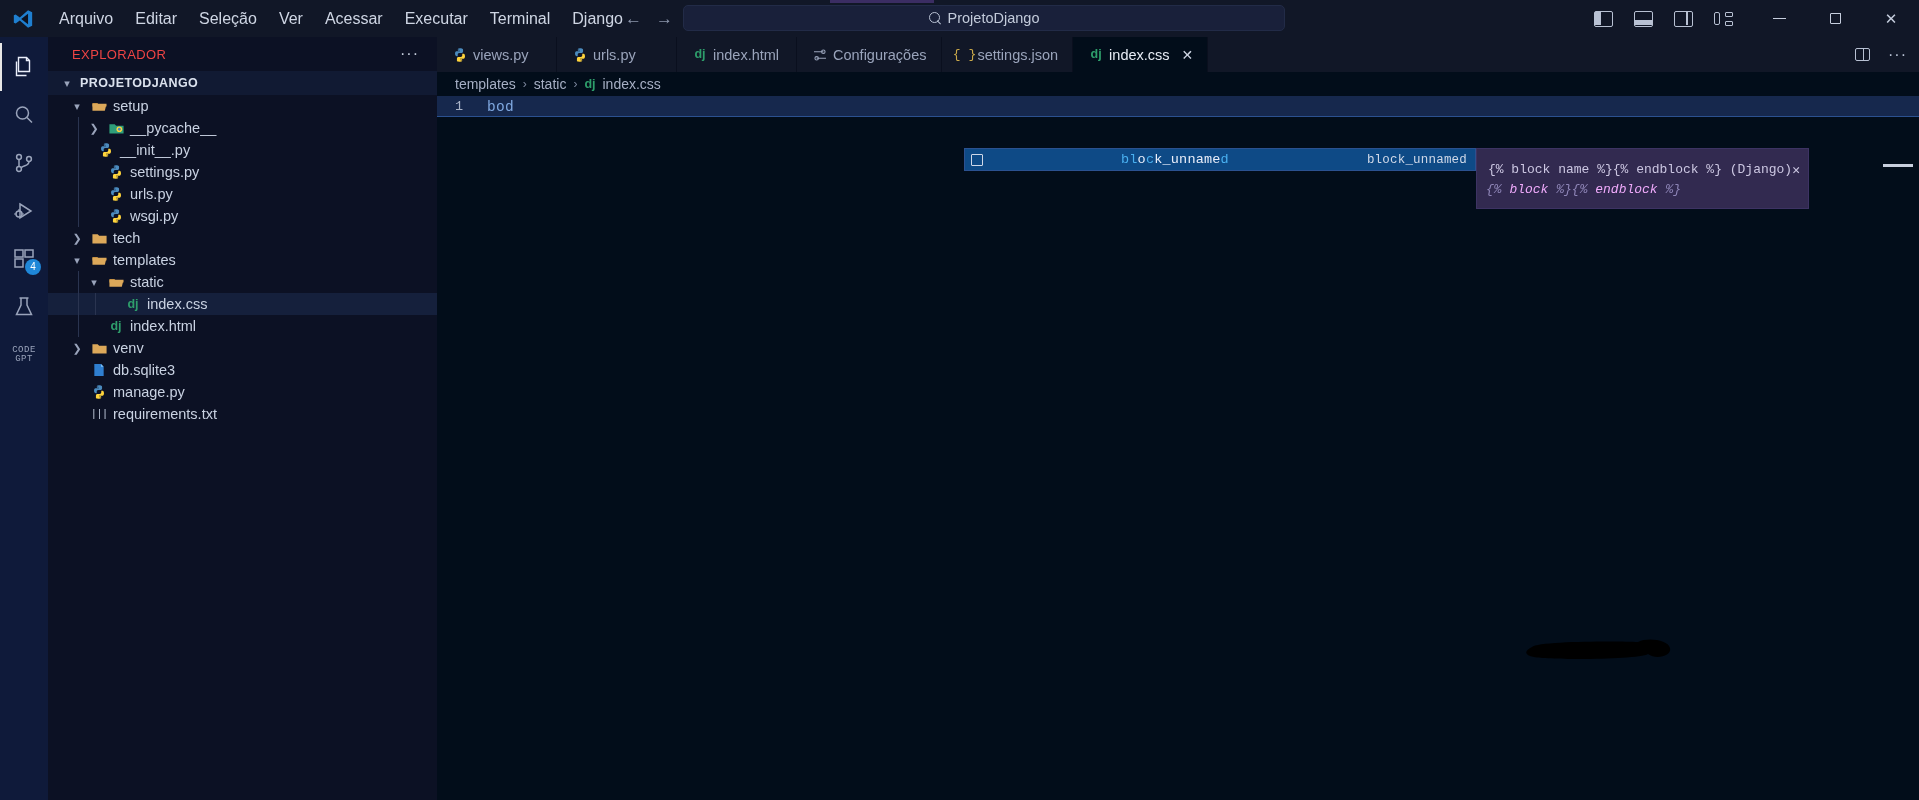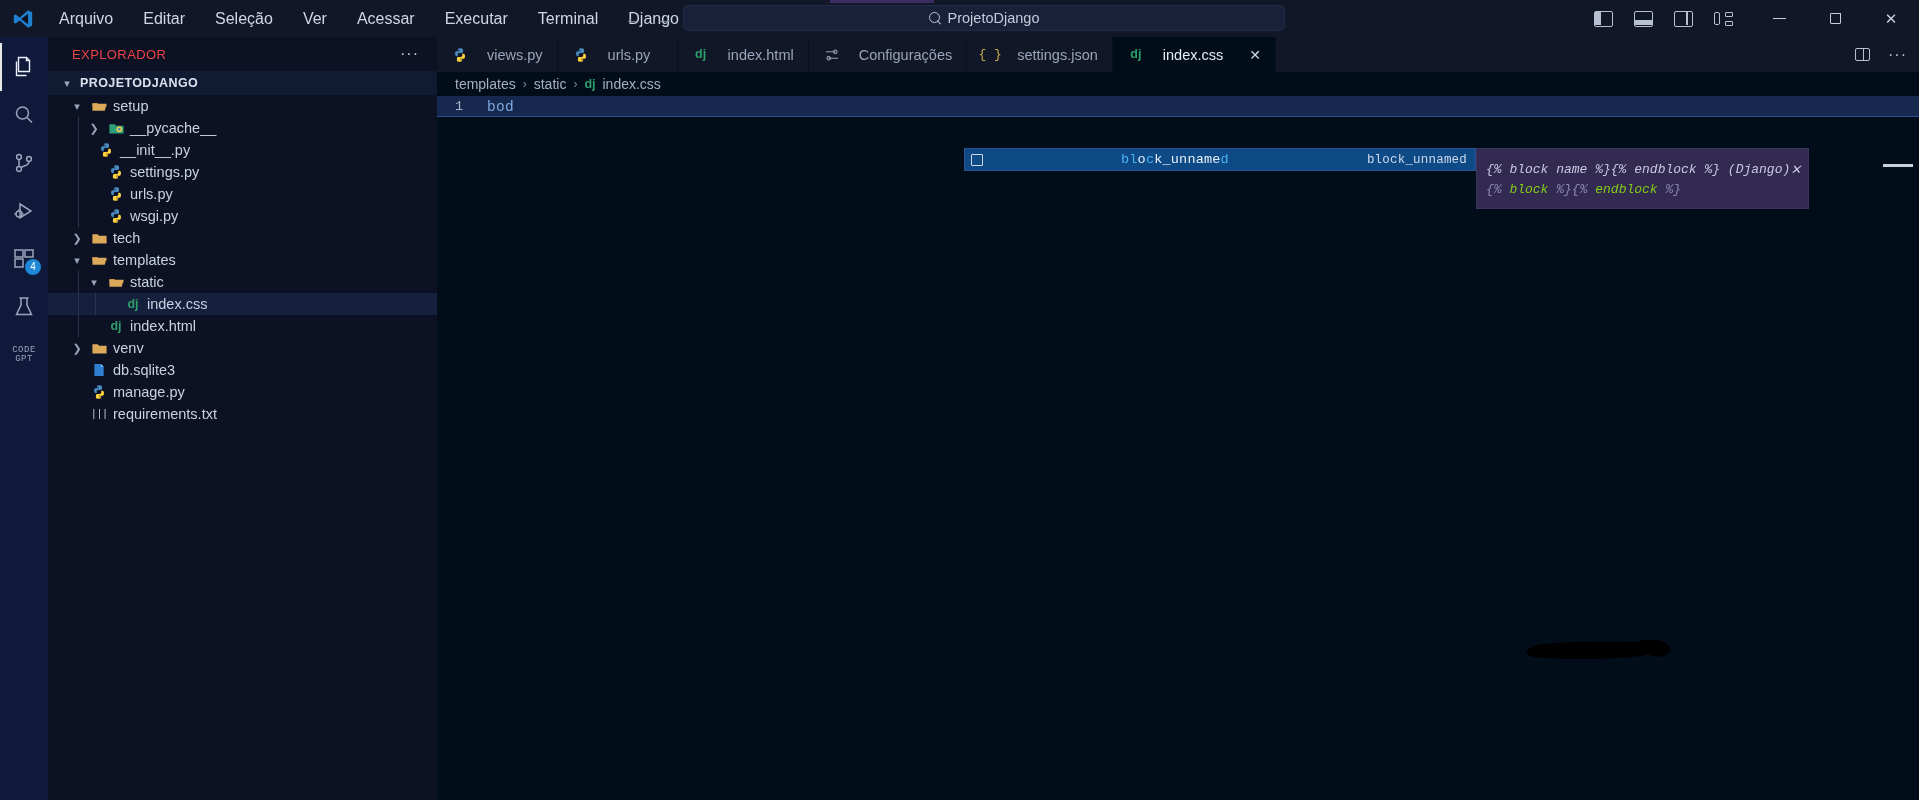--- a/index.html
+++ b/index.html
@@ -16,21 +16,21 @@
     position: absolute; top: 0; left: 0; width: 1919px; height: 37px;
     background: #111727;
     display: flex; align-items: center;
   }
   .vscode-logo {
     width: 46px; height: 37px;
     display: flex; align-items: center; justify-content: center;
   }
   .menu {
     display: flex; align-items: center; height: 37px;
-    gap: 8px; margin-left: 2px;
+    gap: 0px; margin-left: 2px;
   }
   .menu-item {
     color: #cfd6e4; font-size: 16px; padding: 4px 11px;
     line-height: 20px; white-space: nowrap;
   }
 
   .nav-arrows {
     position: absolute; left: 625px; top: 0; height: 37px;
     display: flex; align-items: center; gap: 14px;
   }
@@ -161,21 +161,21 @@
   
   .editor-area {
     position: absolute; left: 437px; top: 37px; right: 0; bottom: 0;
     background: #020d1a;
   }
   .tabbar {
     height: 35px; background: #111727; display: flex; align-items: stretch;
     position: relative;
   }
   .tab {
-    display: flex; align-items: center; gap: 18px;
+    display: flex; align-items: center; gap: 4px;
     padding: 0 14px; min-width: 120px;
     border-right: 1px solid #0a0f1e;
     color: #9aa4bb; font-size: 14.5px; white-space: nowrap;
   }
   .tab.active {
     background: #020d1a; color: #e7ecf5;
   }
   .tab-close { margin-left: 8px; color: #cfd6e4; font-size: 14px; }
   .tabbar-right {
     position: absolute; right: 12px; top: 0; height: 35px;
@@ -237,33 +237,32 @@
   .sug-label .hl { color: #49b0f0; }
   .sug-right {
     font-family: "Liberation Mono", monospace; font-size: 12.5px; color: #cfd8e8;
     letter-spacing: 0.2px;
   }
   .suggest-details {
     width: 333px; background: #322a50; border: 1px solid #3d3363;
     margin-left: 0px;
   }
   .sd-header {
-    height: 25px; display: flex; align-items: center; justify-content: space-between;
+    height: 25px; display: flex; align-items: center; justify-content: flex-end;
     padding: 16px 8px 0 9px;
     font-family: "Liberation Mono", monospace; font-size: 13px; color: #ccc7e2;
     white-space: nowrap;
-    font-style: italic;
   }
   .sd-close { color: #ccc7e2; font-size: 13px; }
   .sd-body {
     padding: 8px 9px 11px 9px;
     font-family: "Liberation Mono", monospace; font-size: 13px;
     font-style: italic; color: #8f86b8; white-space: nowrap;
   }
-  .sd-body .kw { color: #84cc16; }
+  .sd-body .kw { color: #f0abfc; }
 
   
   .ink-blob {
     position: absolute; left: 1081px; top: 597px;
     width: 168px; height: 28px;
     z-index: 5;
   }
 
   .scroll-deco {
     position: absolute; right: 6px; top: 68px; width: 30px; height: 3px; background: #c7cedd;

